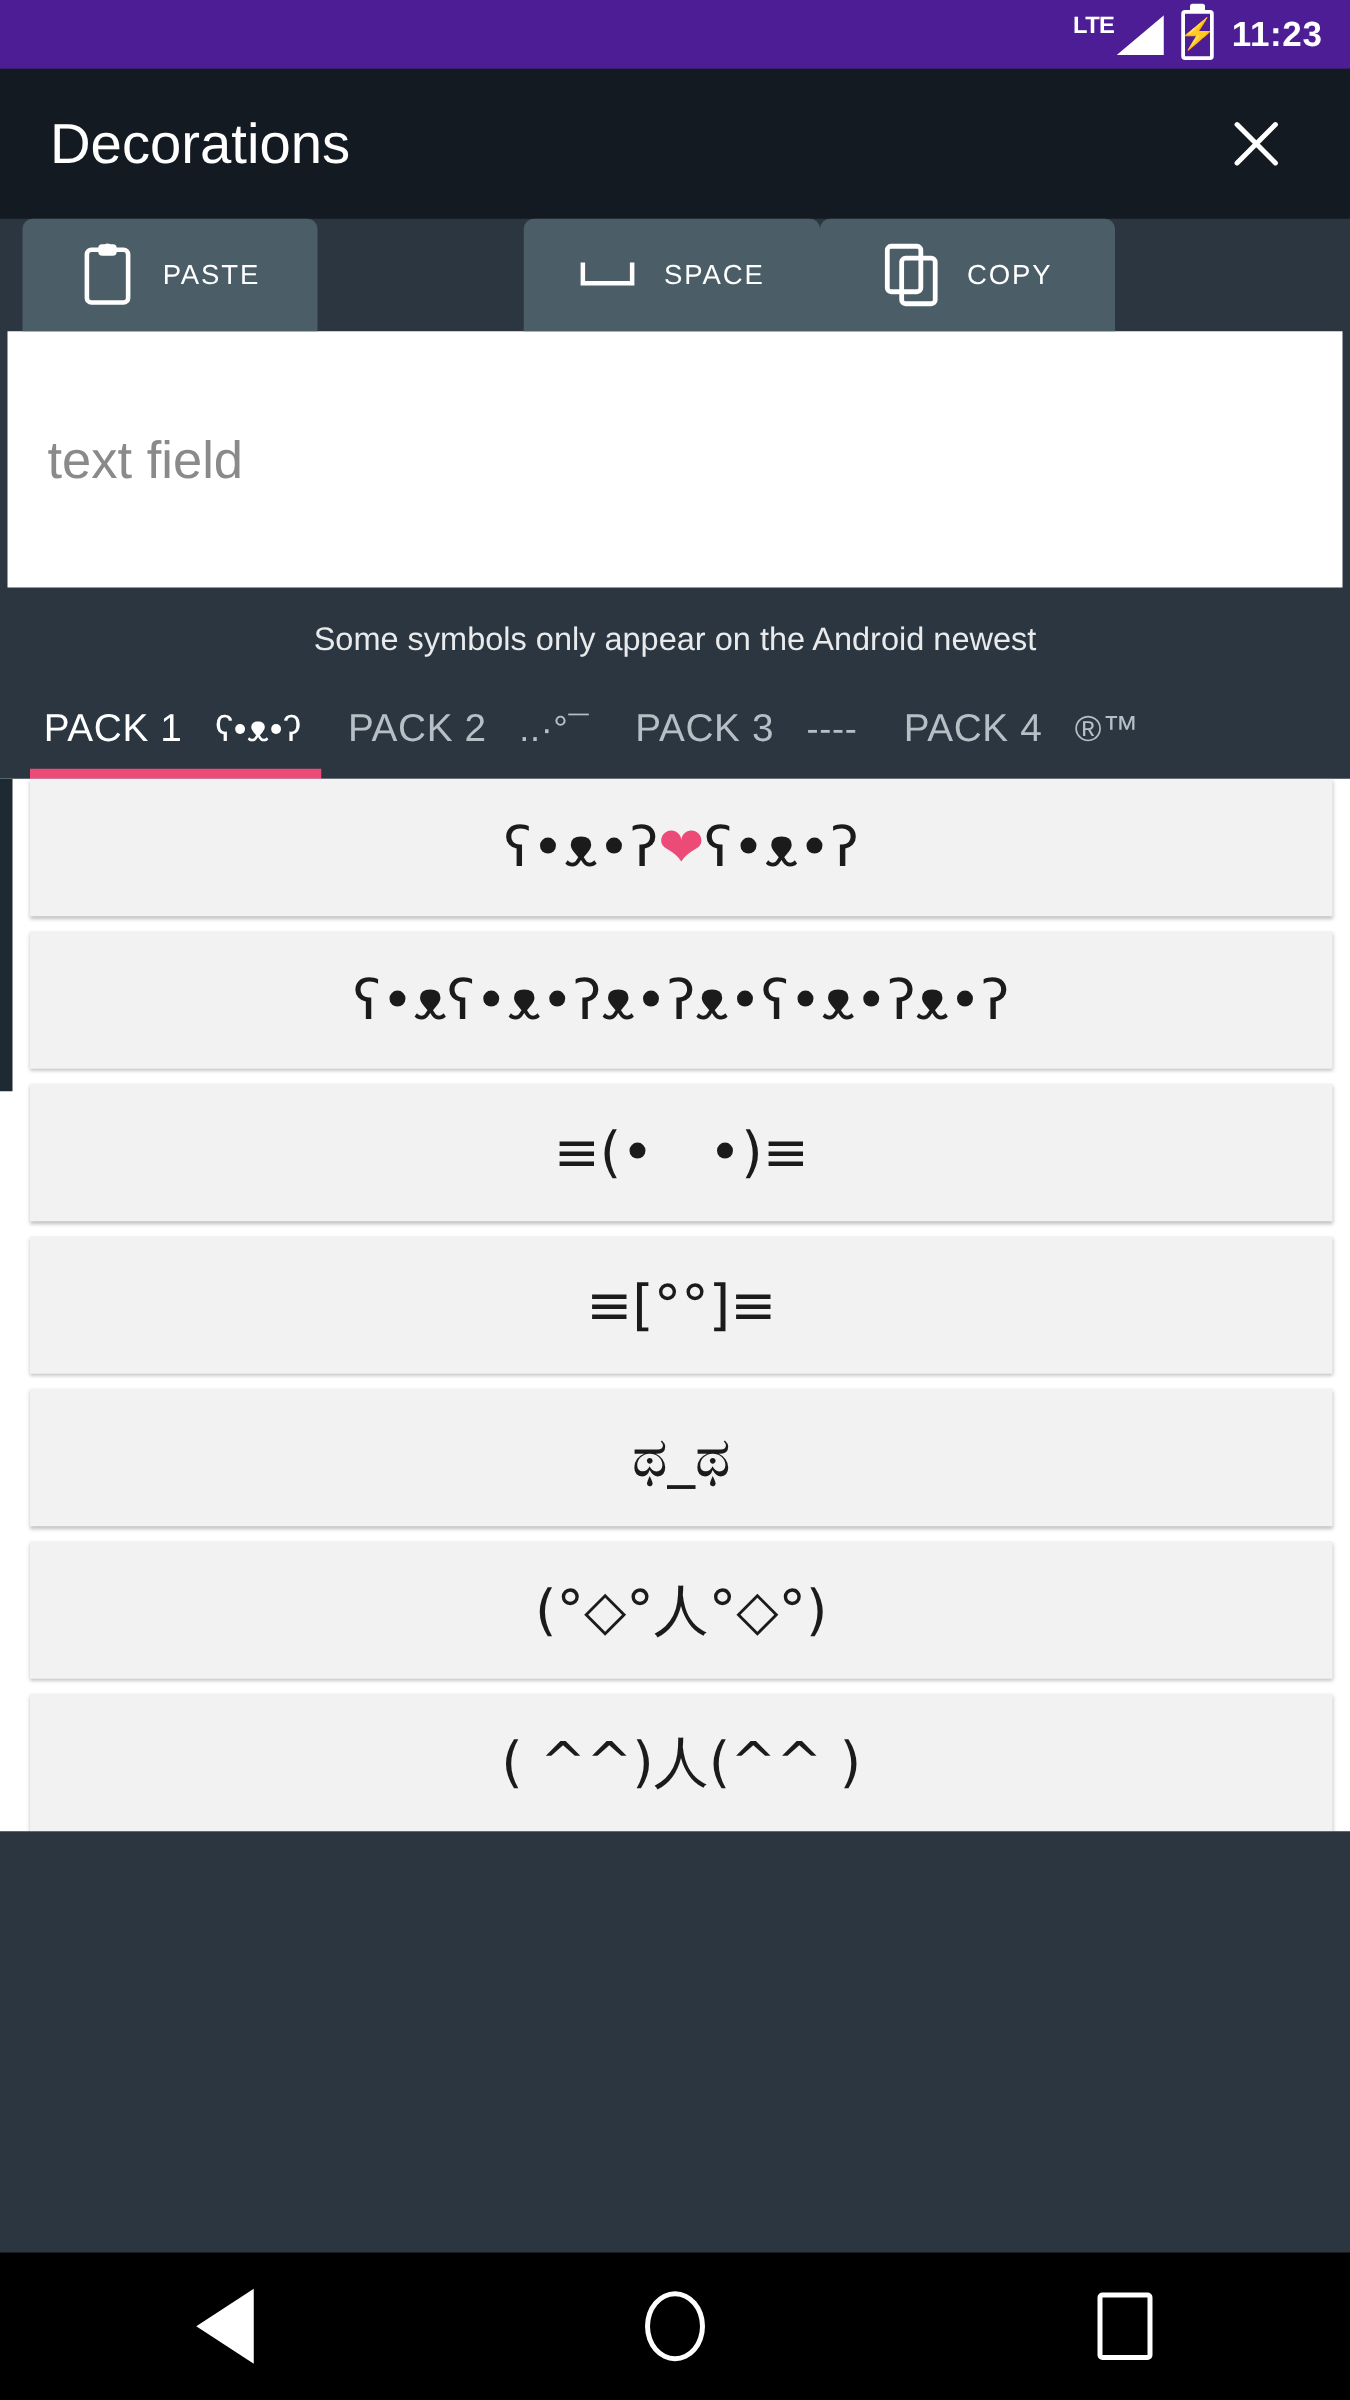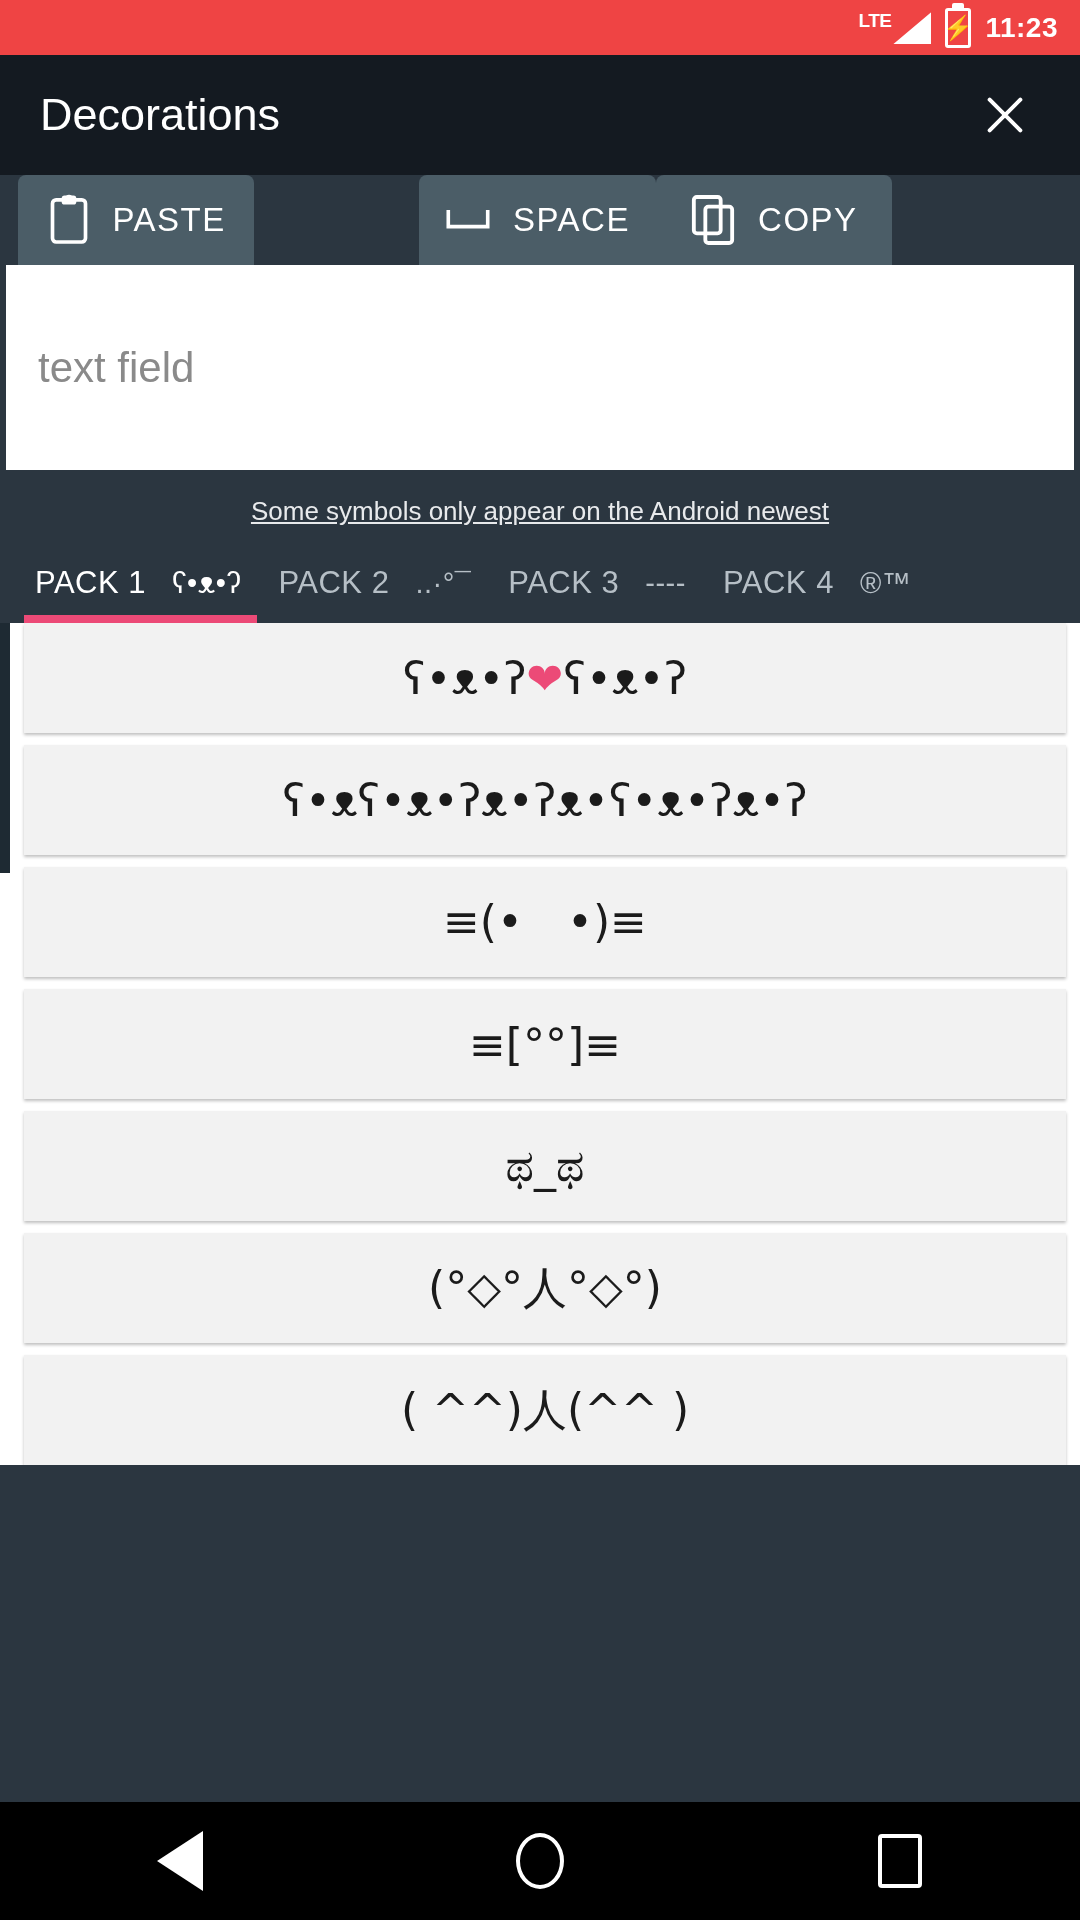--- a/index.html
+++ b/index.html
@@ -6,21 +6,21 @@
   html, body {
     width:1080px; height:1920px;
     background:#000;
     font-family:"Liberation Sans", sans-serif;
     overflow:hidden;
   }
   #app { position:relative; width:1080px; height:1920px; background:#2b3640; }
 
   
   .statusbar {
-    height:55px; background:#ef4444; color:#fff;
+    height:55px; background:#4c1d95; color:#fff;
     display:flex; align-items:center; justify-content:flex-end;
     padding-right:22px; gap:14px;
   }
   .lte-group { display:flex; align-items:flex-end; gap:2px; }
   .lte-text { font-size:19px; font-weight:bold; line-height:1; letter-spacing:-0.5px; margin-bottom:14px; }
   .signal-tri { width:38px; height:32px; background:#fff;
     clip-path:polygon(100% 0, 100% 100%, 0 100%); }
   .battery { position:relative; width:26px; height:40px; border:3px solid #fff; border-radius:3px; }
   .battery::before { content:""; position:absolute; top:-8px; left:50%; transform:translateX(-50%);
     width:12px; height:5px; background:#fff; border-radius:2px 2px 0 0; }
@@ -42,33 +42,33 @@
   
   .toolbar { display:flex; height:90px; padding:0 18px; gap:0; position:relative; }
   .tool-btn {
     background:#4b5d67; border-radius:8px 8px 0 0;
     display:flex; align-items:center; justify-content:center; gap:22px;
     color:#fff; height:90px;
   }
   .tool-paste { width:240px; margin-right:165px; }
   .tool-copy  { width:240px; margin-right:170px; }
   .tool-space { width:240px; }
-  .tool-label { font-size:33px; letter-spacing:1.5px; }
+  .tool-label { font-size:22px; letter-spacing:1.5px; }
   .tool-icon { display:flex; align-items:center; justify-content:center; }
   .tool-icon svg { display:block; }
 
   
   .textfield {
     margin:0 6px; height:205px; background:#fff;
     display:flex; align-items:center; padding:0 32px;
   }
   .textfield-placeholder { color:#8a8a8a; font-size:42px; }
 
   
-  .hint { text-align:center; color:#e8eaec; font-size:26px; padding:26px 0 0;text-decoration:underline; }
+  .hint { text-align:center; color:#e8eaec; font-size:26px; padding:26px 0 0; }
 
   
   .tabs { display:flex; align-items:flex-end; height:96px; padding:0 24px; gap:0; position:relative; }
   .tab { font-size:31px; letter-spacing:0.5px; padding:0 26px 22px 0; white-space:nowrap;
          display:flex; align-items:baseline; gap:26px;margin-left:11px; }
   .tab .tlabel { }
   .tab .tdeco { font-size:29px; }
   .tab-active { color:#ffffff; }
   .tab-inactive { color:#b6bfc6; }
   .tab-indicator { position:absolute; left:24px; bottom:0; width:233px; height:8px; background:#ec4a77; }

